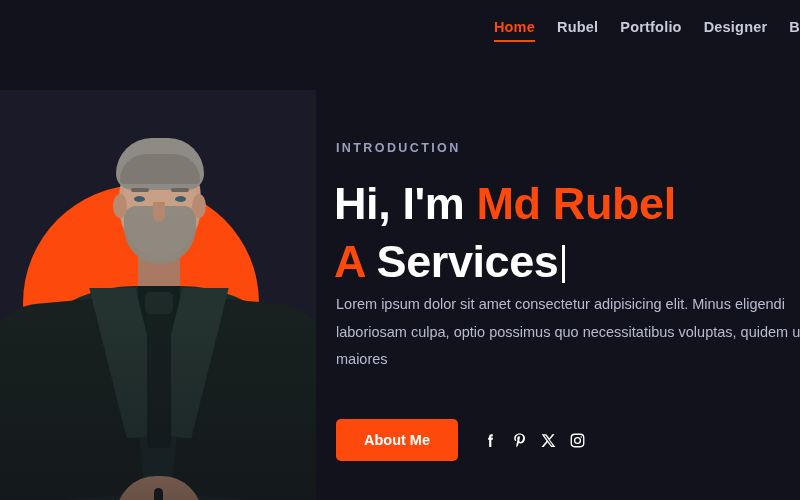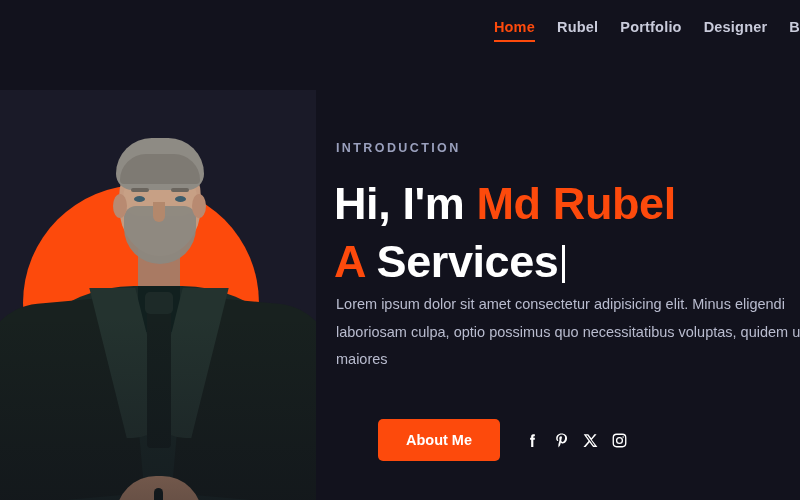--- a/index.html
+++ b/index.html
@@ -151,21 +151,21 @@
   }
   .lead {
     position:absolute; left:0; top:291px; width:520px;
     font-size:14.5px; line-height:27.5px; color:#b9bccf;
   }
   .cta-row { position:absolute; left:0; top:419px; display:flex; align-items:center; }
   .btn-about {
     width:122px; height:42px; border:none; border-radius:5px;
     background:#fd4a0c; color:#ffffff;
     font-family:"Liberation Sans", sans-serif;
-    font-size:14.5px; font-weight:bold; cursor:pointer;margin-left:42px;
+    font-size:14.5px; font-weight:bold; cursor:pointer;
   }
   .socials { display:flex; align-items:center; gap:12px; margin-left:24px; }
   .social-icon {
     width:17px; height:17px; display:flex; align-items:center; justify-content:center;
     color:#ffffff; cursor:pointer;
   }
   .social-icon svg { display:block; }
 </style>
 </head>
 <body>

